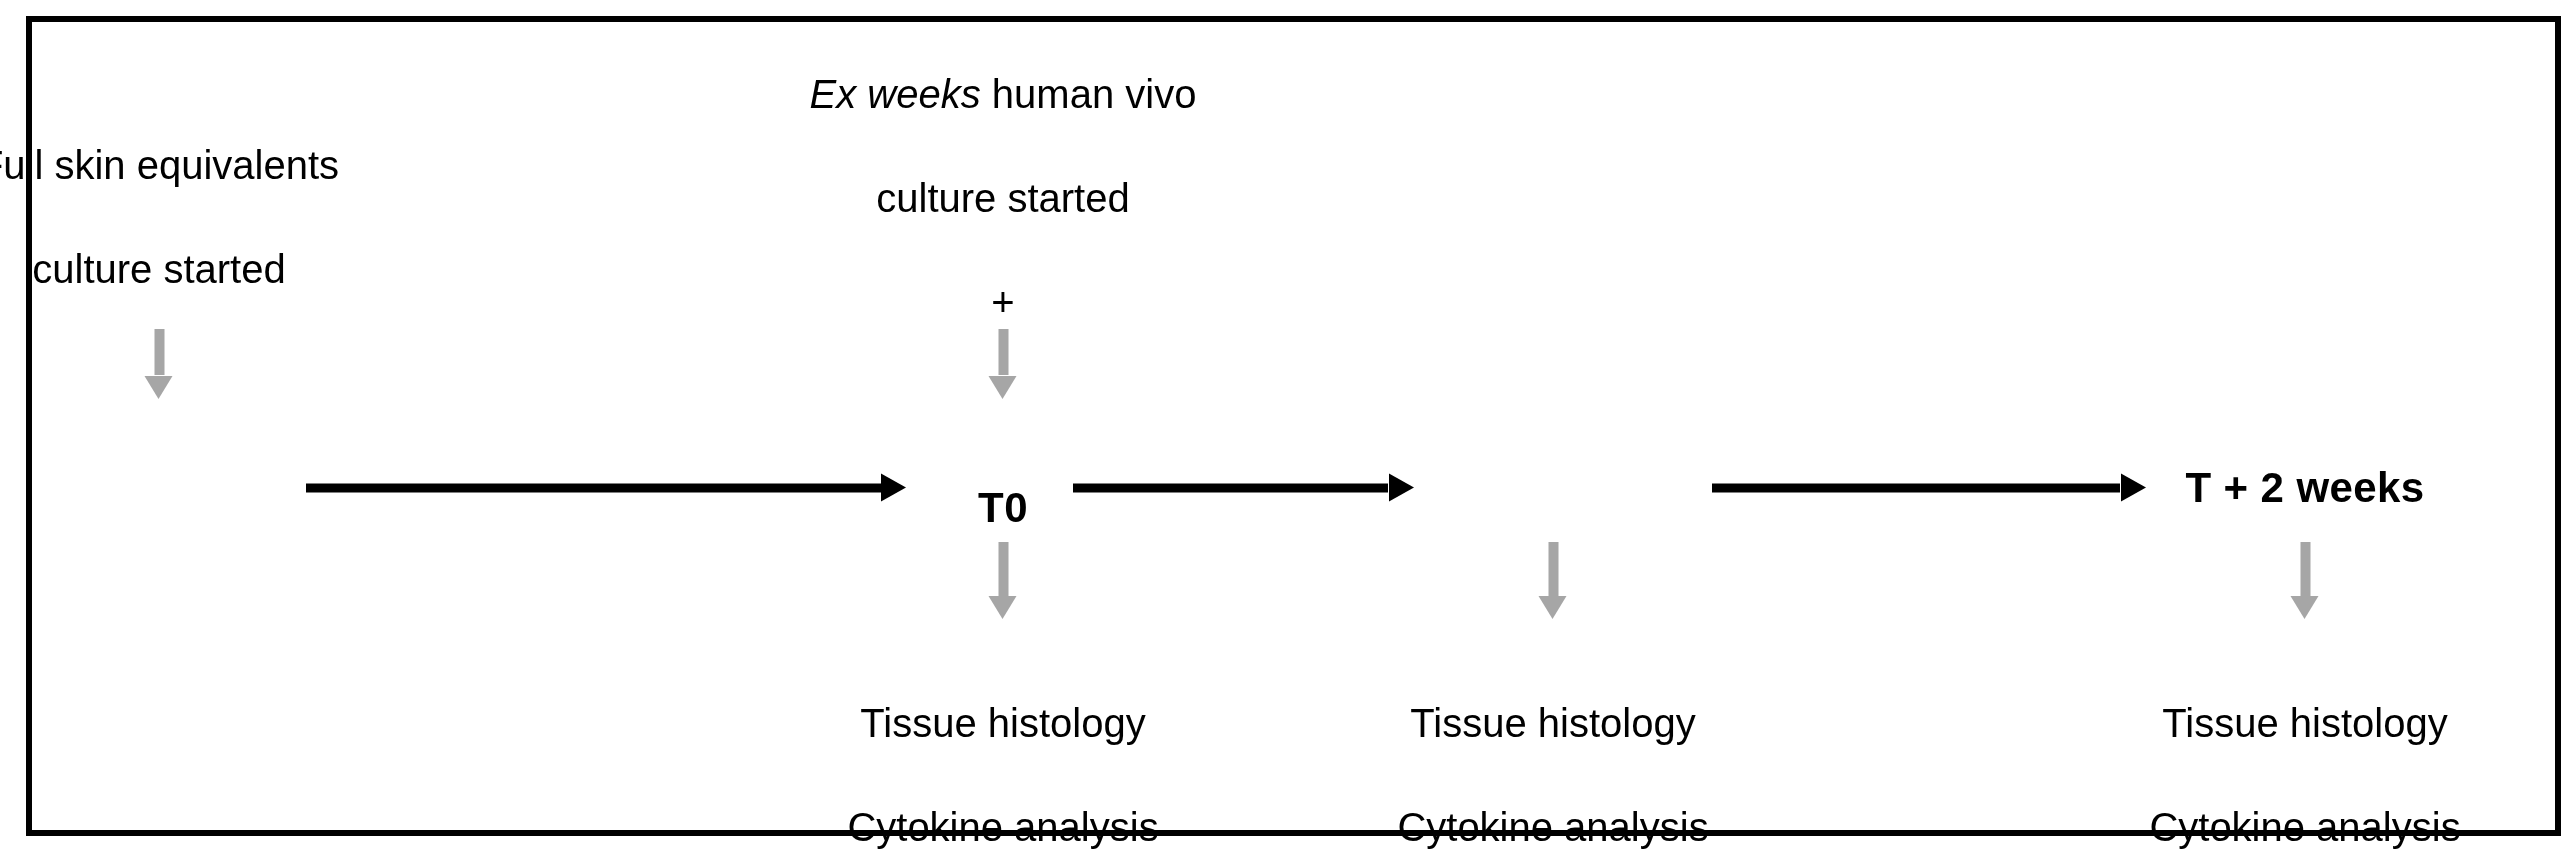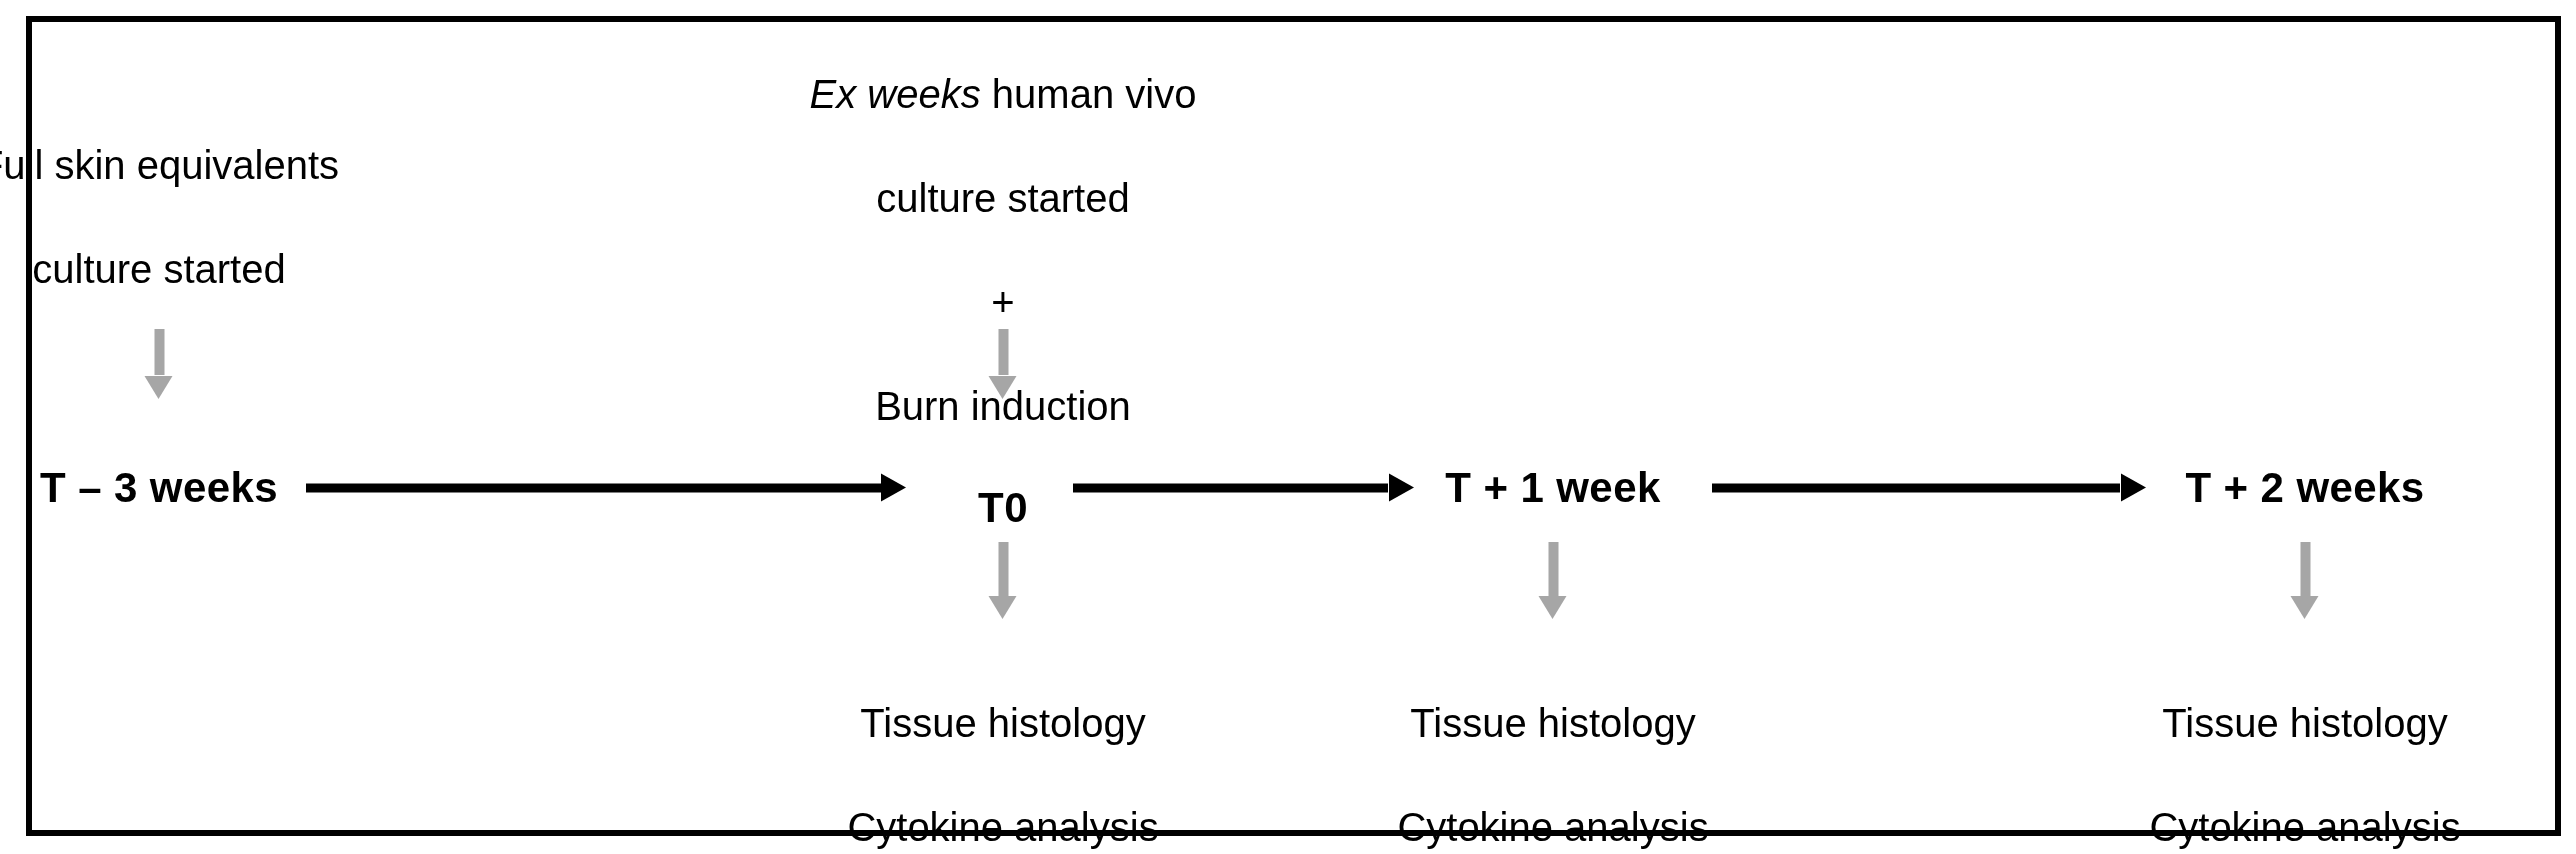--- a/index.html
+++ b/index.html
@@ -123,43 +123,40 @@
 
   <div class="garrow" style="left:159px; top:329px; width:31px; height:70px;">
     <div class="shaft" style="height:46px;"></div>
     <div class="head"></div>
   </div>
 
   <div class="tblock caption" style="left:1003px; top:15.5px; width:573px;">
     <span class="line"><em class="ital">Ex weeks</em><span> human vivo</span></span>
     <span class="line">culture started</span>
     <span class="line">+</span>
-    <span class="line">Burn induction</span>
   </div>
 
   <div class="garrow" style="left:1003px; top:329px; width:31px; height:70px;">
     <div class="shaft" style="height:46px;"></div>
     <div class="head"></div>
   </div>
 
-  <div class="node-label" style="left:159px;  top:488px;">T – 3 weeks</div>
 
   <div class="barrow" style="left:306px; top:488px; width:600px;">
     <div class="bshaft" style="width:575px;"></div>
     <div class="bhead"></div>
   </div>
 
   <div class="node-label" style="left:1003px; top:508px;">T0</div>
 
   <div class="barrow" style="left:1073px; top:488px; width:341px;">
     <div class="bshaft" style="width:315px;"></div>
     <div class="bhead"></div>
   </div>
 
-  <div class="node-label" style="left:1553px; top:488px;">T + 1 week</div>
 
   <div class="barrow" style="left:1712px; top:488px; width:434px;">
     <div class="bshaft" style="width:408px;"></div>
     <div class="bhead"></div>
   </div>
 
   <div class="node-label" style="left:2305px; top:488px;">T + 2 weeks</div>
 
   <div class="garrow" style="left:1003px; top:542px; width:31px; height:77px;">
     <div class="shaft" style="height:54px;"></div>

